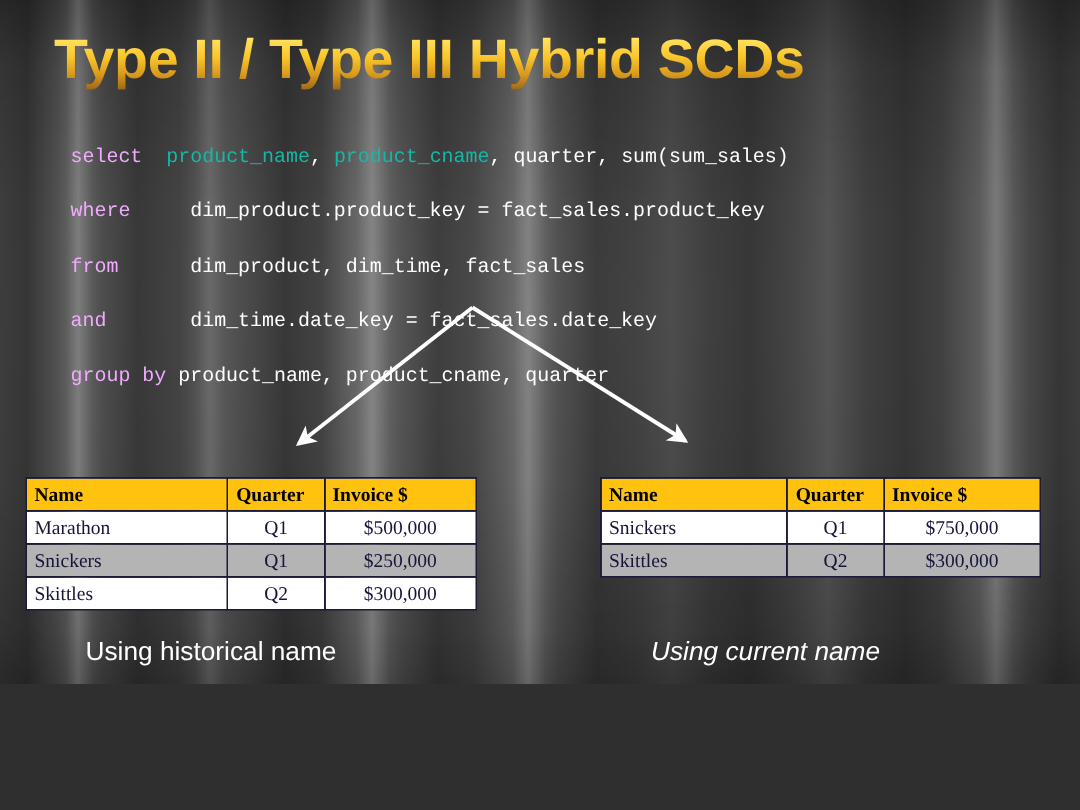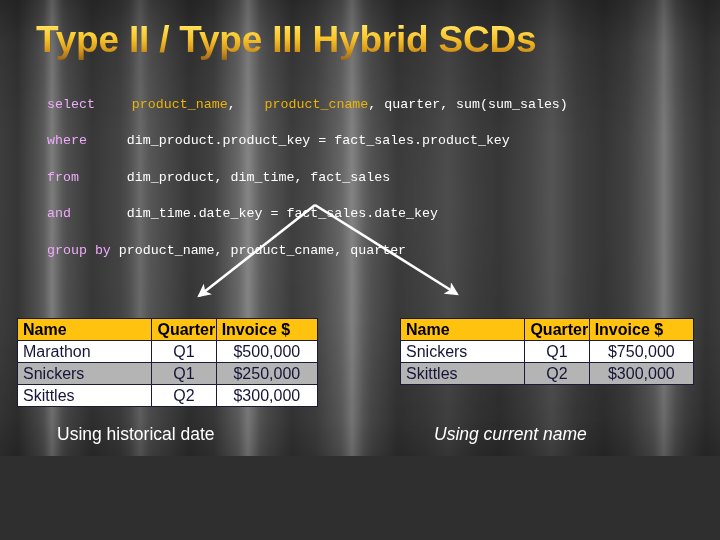--- a/index.html
+++ b/index.html
@@ -133,41 +133,40 @@
     font-size: 13.3px;
     line-height: 18.2px;
     color: #ffffff;
     white-space: pre;
   }
   .sql .kw {
     color: #f0abfc;
     font-weight: normal;
   }
   .sql .hl {
-    color: #eab308;
-    margin-left: 21px;
+    color: #14b8a6;
   }
   .sql-line { display: block; }
 
   
   .arrows {
     position: absolute;
     left: 0;
     top: 0;
     width: 720px;
     height: 540px;
     pointer-events: none;
   }
 
   
   .scd-table {
     position: absolute;
     border-collapse: collapse;
-    font-family: Liberation Sans, sans-serif;
-    font-size: 16px;
+    font-family: Liberation Serif, serif;
+    font-size: 13px;
     table-layout: fixed;
   }
   .scd-table.left  { left: 17px;  top: 318px; width: 301px; }
   .scd-table.right { left: 400px; top: 318px; width: 294px; }
 
   .scd-table th,
   .scd-table td {
     border: 1px solid #1b1b38;
     padding: 1px 5px;
     height: 22px;
@@ -290,17 +289,17 @@
         <td>$750,000</td>
       </tr>
       <tr class="even">
         <td class="name">Skittles</td>
         <td>Q2</td>
         <td>$300,000</td>
       </tr>
     </tbody>
   </table>
 
-  <div class="caption left">Using historical date</div>
+  <div class="caption left">Using historical name</div>
 
   <div class="caption right">Using current name</div>
 
 </div>
 
 </body></html>

